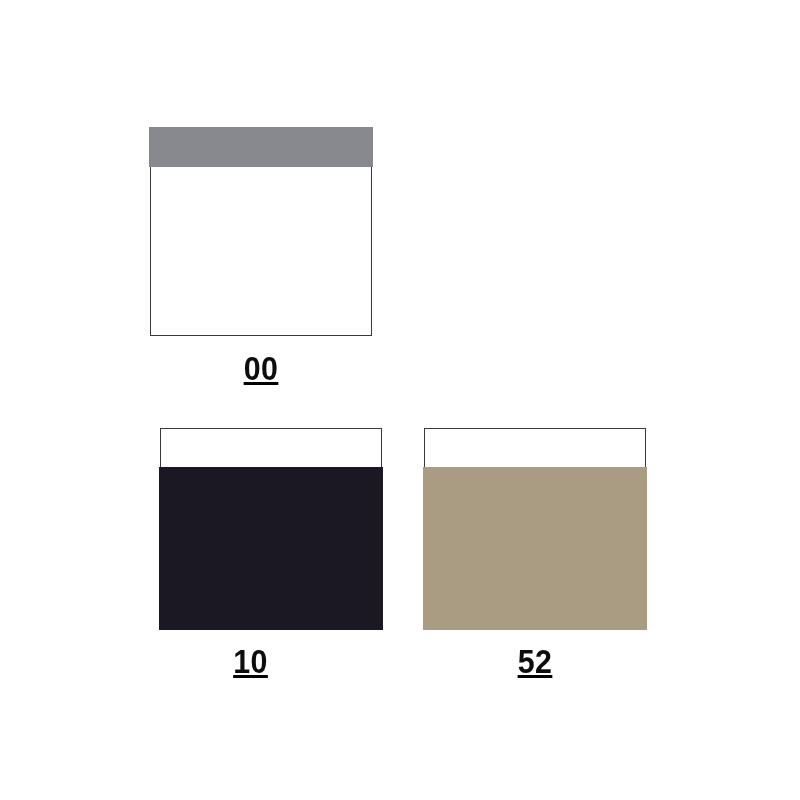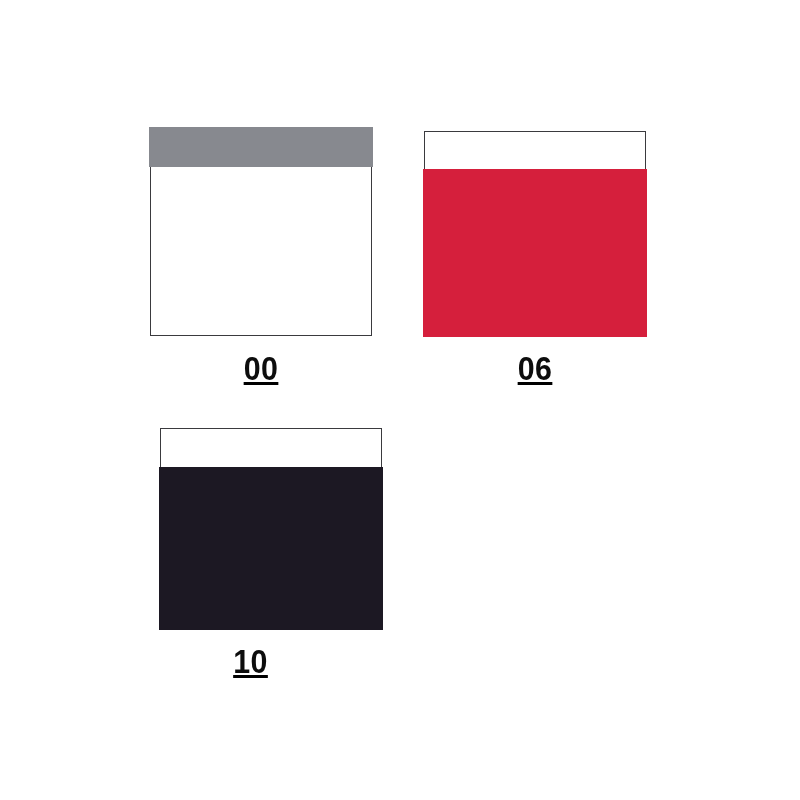--- a/index.html
+++ b/index.html
@@ -73,28 +73,28 @@
 
 <div id="swatch-grid">
 
   <div class="swatch-cell" style="left: 150px; top: 128px; width: 222px;">
     <div class="swatch-box" style="width: 222px; height: 208px; border-color: rgb(58, 58, 62);">
       <div class="swatch-fill fill-top" style="background: rgb(135, 137, 143); height: 39.52px;"></div>
     </div>
     <div class="swatch-label" style="color: rgb(13, 13, 13);">00</div>
   </div>
 
-  <div class="swatch-cell" style="left: 424px; top: 131px; width: 222px;">
-    <div class="swatch-box" style="width: 222px; height: 205px; border-color: rgb(58, 58, 62);">
-      <div class="swatch-fill" style="background: rgb(213, 31, 60); height: 168.1px;"></div>
-    </div>
-    <div class="swatch-label" style="color: rgb(13, 13, 13);">06</div>
-  </div>
 
   <div class="swatch-cell" style="left: 160px; top: 428px; width: 181px;">
     <div class="swatch-box" style="width: 222px; height: 201px; border-color: rgb(58, 58, 62);">
       <div class="swatch-fill" style="background: rgb(28, 24, 35); height: 162.81px;"></div>
     </div>
     <div class="swatch-label" style="color: rgb(13, 13, 13);">10</div>
   </div>
 
+  <div class="swatch-cell" style="left: 424px; top: 428px; width: 222px;">
+    <div class="swatch-box" style="width: 222px; height: 201px; border-color: rgb(58, 58, 62);">
+      <div class="swatch-fill" style="background: rgb(170, 156, 130); height: 162.81px;"></div>
+    </div>
+    <div class="swatch-label" style="color: rgb(13, 13, 13);">52</div>
+  </div>
 
 </div>
 
 </body></html>

